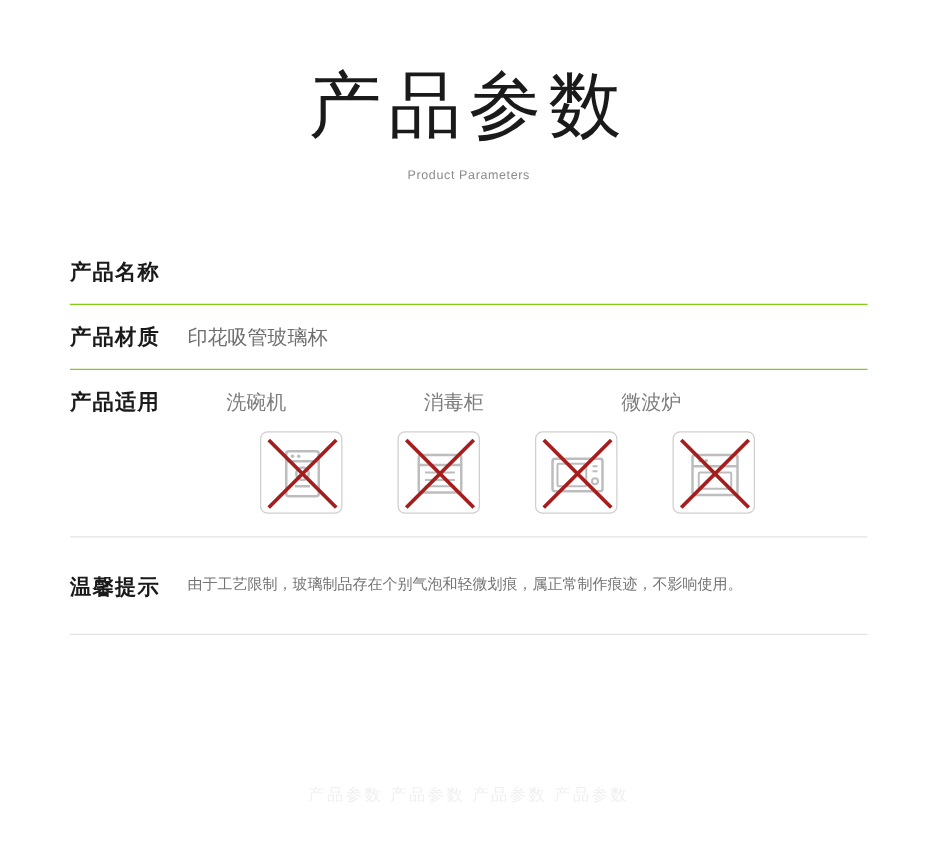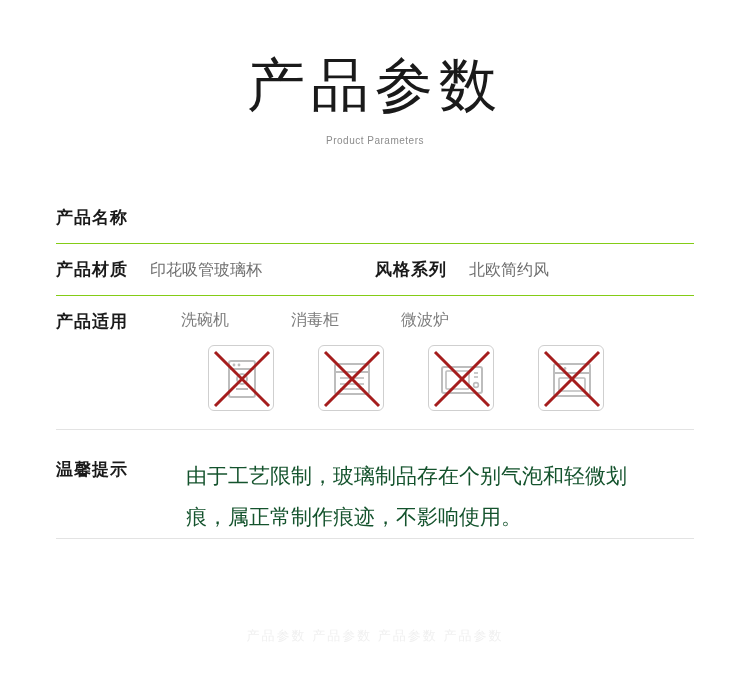--- a/index.html
+++ b/index.html
@@ -76,32 +76,33 @@
   }
 
   
   .usage-block {
     padding-top: 14px;
     padding-bottom: 18px;
     border-bottom: 1px solid #e3e3e3;
   }
   .usage-header {
     display: flex;
-    align-items: flex-start;
+    align-items: flex-end;
   }
   .usage-label {
     font-size: 17px;
     font-weight: bold;
     color: #1a1a1a;
     letter-spacing: 1px;
     white-space: nowrap;
   }
   .usage-names {
     display: flex;
     margin-left: 22px;
+    gap: 48px;
   }
   .usage-name {
     width: 110px;
     text-align: center;
     font-size: 16px;
     color: #7d7d7d;
   }
   .usage-icons {
     display: flex;
     margin-left: 130px;
@@ -130,35 +131,35 @@
     position: absolute;
     left: -2px; top: -2px;
     width: 70px; height: 70px;
   }
 
   
   .tips {
     margin: 26px 56px 0 56px;
     display: flex;
     align-items: flex-start;
+    padding-bottom: 26px;
     border-bottom: 1px solid #e3e3e3;
-    gap: 36px;
   }
   .tips-label {
     font-size: 17px;
     font-weight: bold;
     color: #1a1a1a;
     letter-spacing: 1px;
     white-space: nowrap;
     padding-top: 2px;
   }
   .tips-text {
     margin-left: 22px;
-    font-size: 21px;
-    color: #14532d;
+    font-size: 12px;
+    color: #737373;
     line-height: 1.95;
     max-width: 480px;
   }
 
   
   .watermark {
     position: absolute;
     left: 0;
     right: 0;
     bottom: 28px;
@@ -185,24 +186,20 @@
       <div class="spec-cell">
         <span class="spec-label">产品名称</span>
       </div>
     </div>
 
     <div class="spec-row">
       <div class="spec-cell">
         <span class="spec-label">产品材质</span>
         <span class="spec-value">印花吸管玻璃杯</span>
       </div>
-      <div class="spec-cell">
-        <span class="spec-label">风格系列</span>
-        <span class="spec-value">北欧简约风</span>
-      </div>
     </div>
 
     <div class="usage-block">
       <div class="usage-header">
         <span class="usage-label">产品适用</span>
         <div class="usage-names">
           <span class="usage-name">洗碗机</span>
           <span class="usage-name">消毒柜</span>
           <span class="usage-name">微波炉</span>
         </div>

